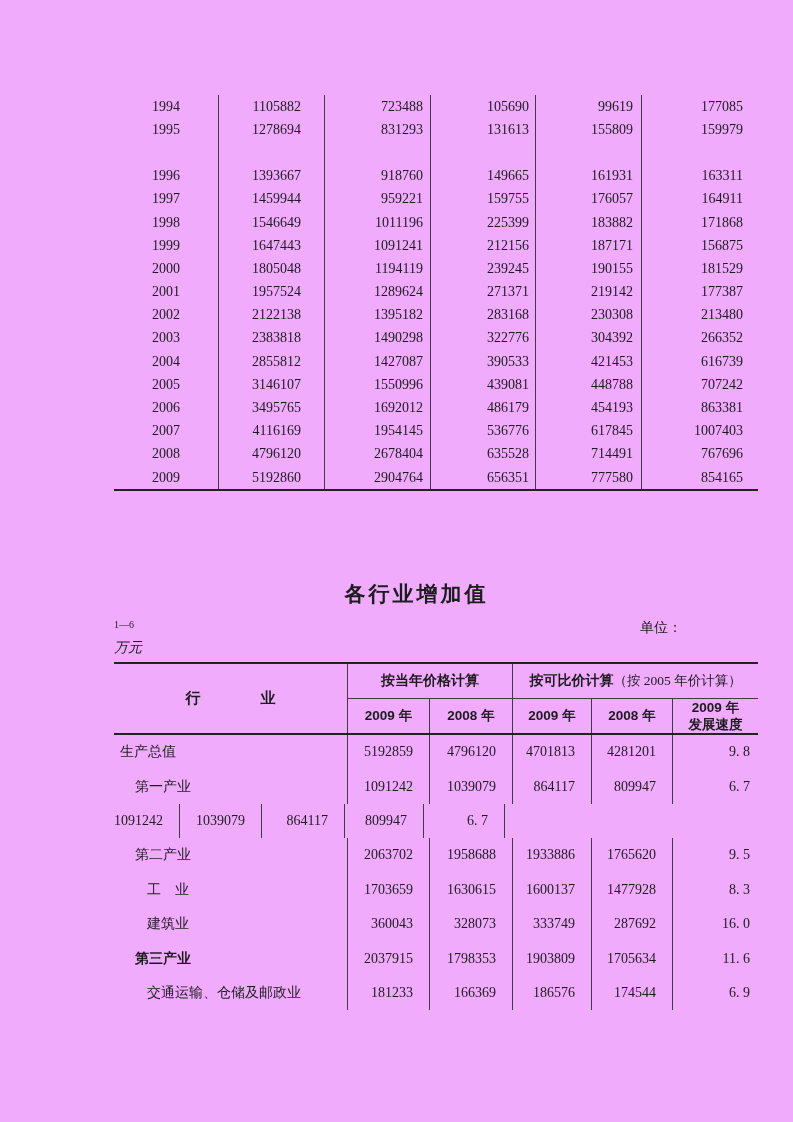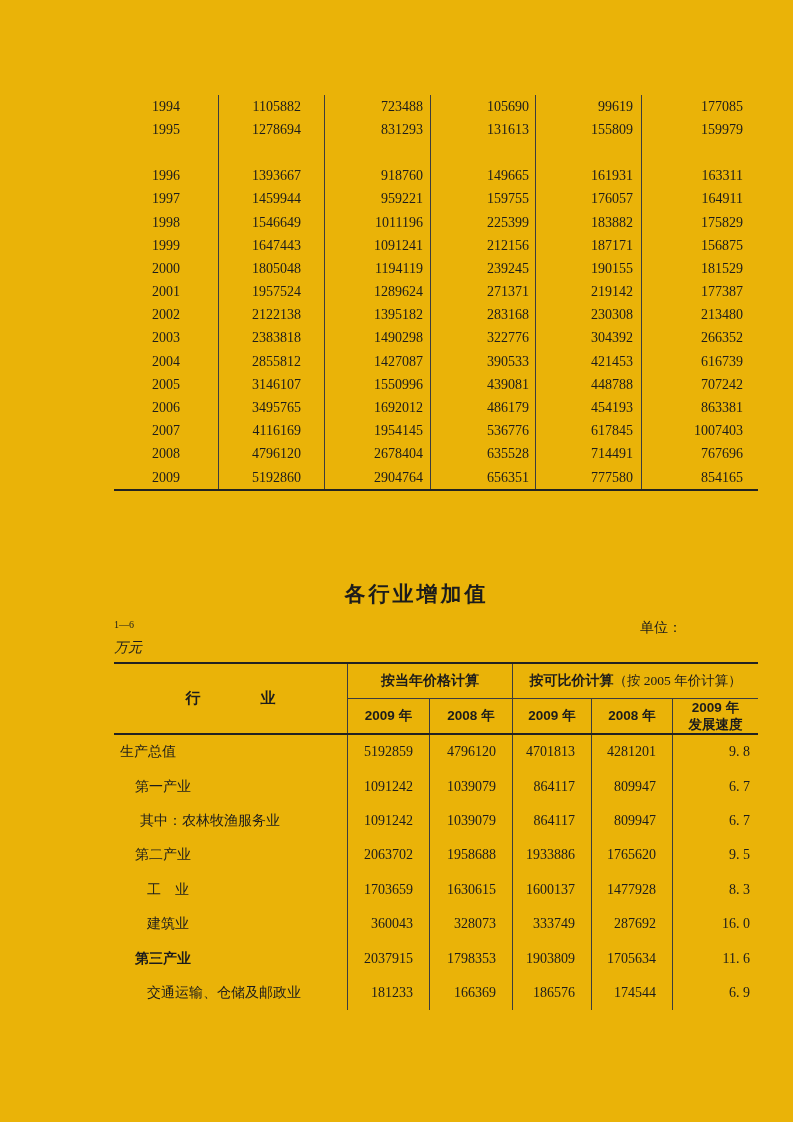--- a/index.html
+++ b/index.html
@@ -1,19 +1,19 @@
 <!DOCTYPE html>
 <html><head>
 <meta charset="utf-8">
 <style>
   html,body{margin:0;padding:0;background:#ffffff;}
   .page{
     position:relative;
     width:793px;height:1122px;
-    background:#eab308;
+    background:#f0abfc;
     font-family:"Liberation Serif","DejaVu Serif",serif;
     color:#1c1c1c;
     overflow:hidden;
   }
 
   
   .years-table{
     position:absolute;left:114px;top:95px;width:644px;
     border-bottom:2px solid #222;
   }
@@ -148,21 +148,21 @@
           <div class="tcell">159755</div>
           <div class="tcell">176057</div>
           <div class="tcell">164911</div>
         </div>
         <div class="trow">
           <div class="tcell">1998</div>
           <div class="tcell">1546649</div>
           <div class="tcell">1011196</div>
           <div class="tcell">225399</div>
           <div class="tcell">183882</div>
-          <div class="tcell">175829</div>
+          <div class="tcell">171868</div>
         </div>
         <div class="trow">
           <div class="tcell">1999</div>
           <div class="tcell">1647443</div>
           <div class="tcell">1091241</div>
           <div class="tcell">212156</div>
           <div class="tcell">187171</div>
           <div class="tcell">156875</div>
         </div>
         <div class="trow">
@@ -287,21 +287,20 @@
         </div>
         <div class="irow">
           <div class="icell label" style="padding-left: 21px;">第一产业</div>
           <div class="icell num">1091242</div>
           <div class="icell num">1039079</div>
           <div class="icell num">864117</div>
           <div class="icell num">809947</div>
           <div class="icell num">6. 7</div>
         </div>
         <div class="irow">
-          <div class="icell label" style="padding-left: 26px;">其中：农林牧渔服务业</div>
           <div class="icell num">1091242</div>
           <div class="icell num">1039079</div>
           <div class="icell num">864117</div>
           <div class="icell num">809947</div>
           <div class="icell num">6. 7</div>
         </div>
         <div class="irow">
           <div class="icell label" style="padding-left: 21px;">第二产业</div>
           <div class="icell num">2063702</div>
           <div class="icell num">1958688</div>

